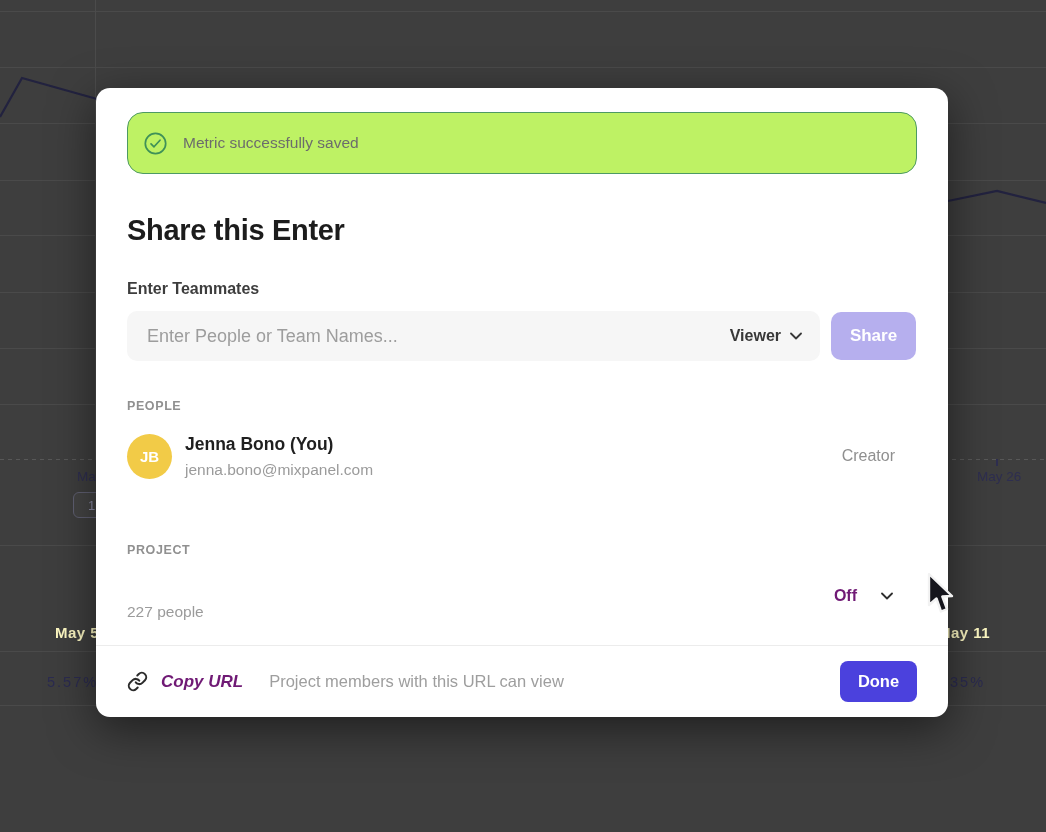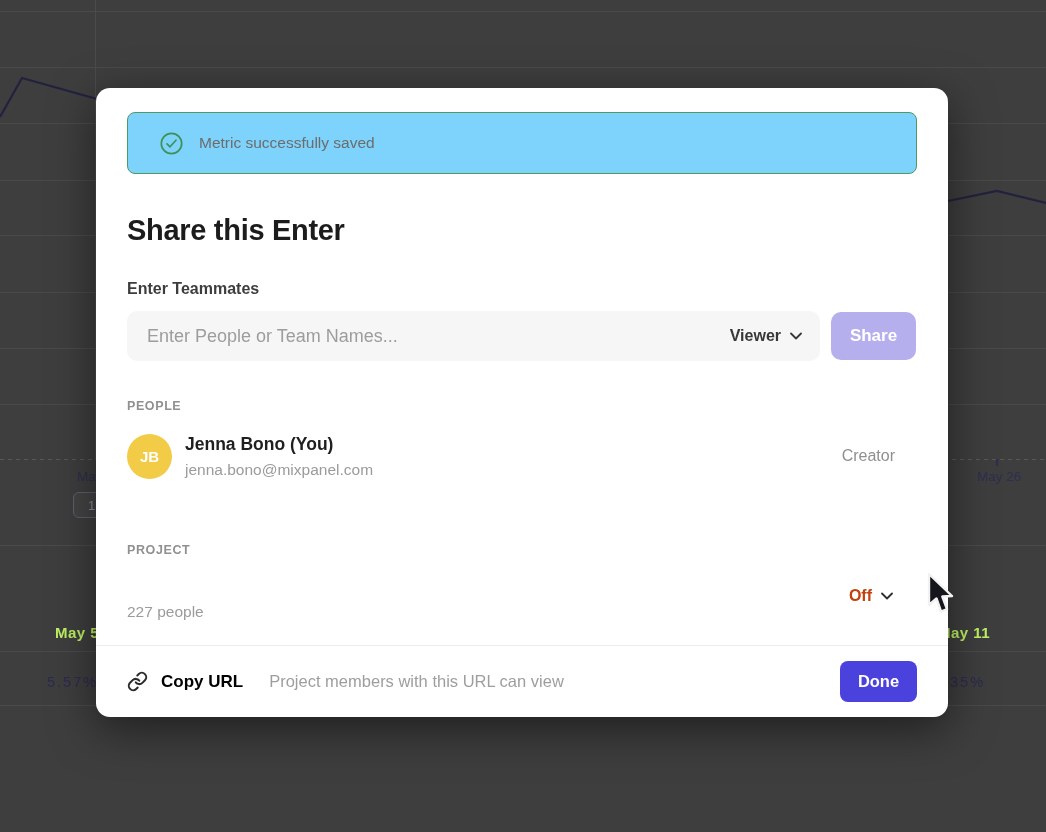--- a/index.html
+++ b/index.html
@@ -10,41 +10,41 @@
     -webkit-font-smoothing:antialiased;
   }
 
   
   .backdrop{position:absolute;inset:0;}
   .hline{position:absolute;left:0;right:0;height:1px;background:#4a4a4a;}
   .hline.dashed{background:repeating-linear-gradient(90deg,#585858 0 4px,transparent 4px 8px);}
   .vline{position:absolute;width:1px;background:#4b4b4b;}
   .bg-label{position:absolute;color:#2d2d4c;white-space:nowrap;}
   .axis-label{font-size:13.5px;color:#2e2e50;}
-  .tbl-header{font-size:15px;font-weight:700;color:#bef264;letter-spacing:.5px;}
+  .tbl-header{font-size:15px;font-weight:700;color:#fef9c3;letter-spacing:.5px;}
   .tbl-value{font-size:14.5px;color:#2b2b50;letter-spacing:2px;}
   .tick{position:absolute;width:2px;height:7px;background:#2e2e50;}
   .range-chip{
     position:absolute;left:73px;top:492px;width:37px;height:26px;
     border:1px solid #606072;border-radius:6px;box-sizing:border-box;
     display:flex;align-items:center;justify-content:center;
     font-size:13px;color:#8c8ca6;background:rgba(255,255,255,0.03);
   }
   .chart-svg{position:absolute;left:0;top:0;}
 
   
   .modal{
     position:absolute;left:96px;top:88px;width:852px;height:629px;
     background:#ffffff;border-radius:14px;
     box-shadow:0 12px 45px rgba(0,0,0,.5);
   }
   .toast{
     position:absolute;left:31px;right:31px;top:24px;height:62px;
-    background:#7dd3fc;border:1px solid #4d9a63;border-radius:8px;
-    box-sizing:border-box;display:flex;align-items:center;padding:0 32px;gap:16px;
+    background:#bef264;border:1px solid #4d9a63;border-radius:16px;
+    box-sizing:border-box;display:flex;align-items:center;padding:0 16px;gap:16px;
   }
   .toast-text{font-size:15.5px;color:#6c6c6c;}
   .modal-title{
     position:absolute;left:31px;top:126px;
     font-size:29px;font-weight:700;color:#1c1c1c;letter-spacing:-.3px;
   }
   .invite-label{
     position:absolute;left:31px;top:192px;
     font-size:16px;font-weight:700;color:#3d3d3d;
   }
@@ -79,32 +79,32 @@
     background:#f2cb47;color:#ffffff;font-size:15px;font-weight:700;
     display:flex;align-items:center;justify-content:center;
   }
   .person-name{position:absolute;left:58px;top:0;font-size:17.5px;font-weight:700;color:#1f1f1f;}
   .person-email{position:absolute;left:58px;top:27px;font-size:15.5px;color:#9b9b9b;}
   .person-role{position:absolute;right:22px;top:13px;font-size:16px;color:#8f8f8f;}
   .project-row{position:absolute;left:31px;right:31px;top:489px;height:46px;}
   .project-title{position:absolute;left:0;top:0;font-size:16.5px;color:#2f2f2f;}
   .project-sub{position:absolute;left:0;top:26px;font-size:15.5px;color:#9b9b9b;}
   .project-toggle{
-    position:absolute;right:24px;top:10px;display:flex;align-items:center;gap:9px;
-    font-size:16px;font-weight:700;color:#c2410c;cursor:pointer;
+    position:absolute;right:24px;top:10px;display:flex;align-items:center;gap:24px;
+    font-size:16px;font-weight:700;color:#701a75;cursor:pointer;
   }
   .modal-footer{
     position:absolute;left:0;right:0;top:557px;height:72px;
     border-top:1px solid #ececec;box-sizing:border-box;
     display:flex;align-items:center;padding:0 31px;
   }
   .copy-url{
     display:flex;align-items:center;gap:13px;cursor:pointer;
-    font-size:17px;font-weight:700;color:#000000;background:none;border:none;
-    font-family:"Liberation Sans",sans-serif;padding:0;
+    font-size:17px;font-weight:700;color:#701a75;background:none;border:none;
+    font-family:"Liberation Sans",sans-serif;padding:0;font-style:italic;
   }
   .footer-hint{margin-left:26px;font-size:16.5px;color:#9e9e9e;}
   .done-btn{
     margin-left:auto;width:77px;height:41px;border:none;border-radius:8px;
     background:#4b41dd;color:#ffffff;font-size:16.5px;font-weight:700;
     font-family:"Liberation Sans",sans-serif;
   }
 
   .cursor{position:absolute;left:921px;top:571px;pointer-events:none;}
 </style>

